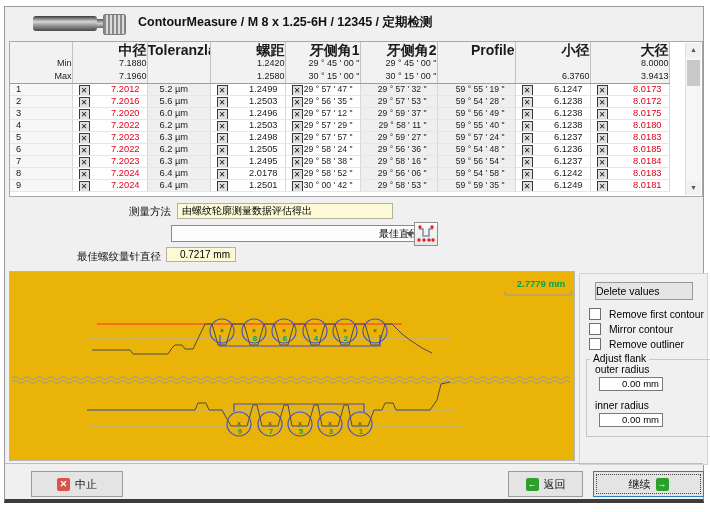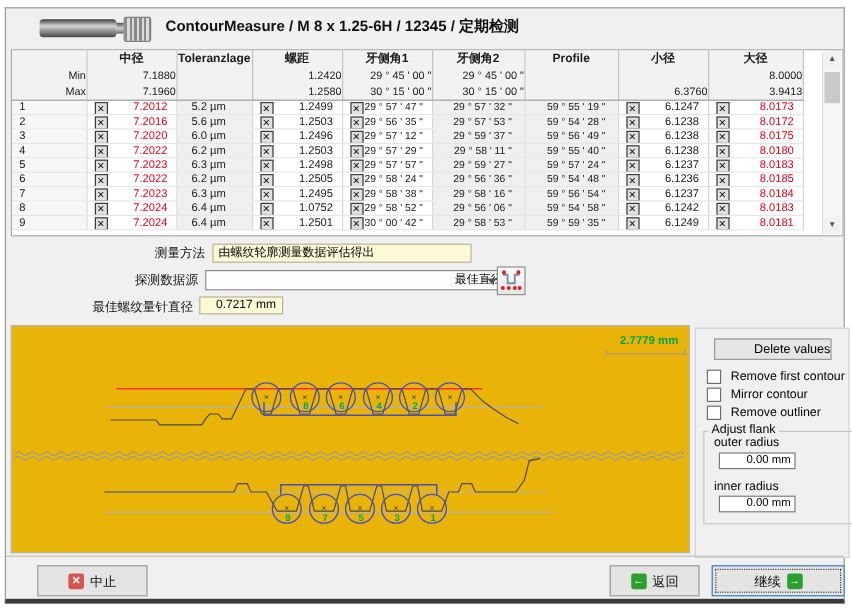--- a/index.html
+++ b/index.html
@@ -15,21 +15,21 @@
   .g-neck{position:absolute;left:64px;top:7px;width:6px;height:9px;background:linear-gradient(#555,#ccc,#666);}
   .g-head{position:absolute;left:70px;top:2px;width:21px;height:19px;border-radius:2px;border:1px solid #7d7d7d;
           background:repeating-linear-gradient(90deg,#8a8a8a 0 2px,#dcdcdc 2px 4px);}
   .title{position:absolute;left:121px;top:7px;font-size:12.5px;font-weight:bold;color:#111;white-space:nowrap;}
 
   
   .table-area{position:absolute;left:4px;top:34px;width:694px;height:156px;background:#fff;border:1px solid #a8a8a8;box-sizing:border-box;overflow:hidden;}
   table{border-collapse:collapse;table-layout:fixed;width:678px;font-size:9.3px;color:#1a1a1a;}
   th,td{padding:0;margin:0;overflow:hidden;white-space:nowrap;}
   thead th{border-right:1px solid #c2c2c2;border-bottom:1px solid #9d9d9d;background:#f2f2f2;font-weight:normal;vertical-align:top;}
-  .col-label{font-weight:bold;font-size:10px;height:15px;line-height:16px;text-align:center;}
+  .col-label{font-weight:bold;font-size:14px;height:15px;line-height:16px;text-align:right;}
   .col-mm{height:13px;line-height:13px;font-size:9px;text-align:right;}
   tbody td{height:11px;line-height:11px;border-right:1px solid #d8d8d8;border-bottom:1px solid #e6e6e6;}
   .c-num{background:#f7f7f7;padding-left:6px;}
   .c-tol{background:#efefef;padding-left:12px;}
   .c-gray{background:#efefef;}
   .r{text-align:right;padding-right:10px;}
   .c-val{text-align:right;padding-right:7px;position:relative;}
   .c-val .cbx{position:absolute;left:6px;top:1px;}
   .red{color:var(--red);}
   .ang{font-size:8.6px;}
@@ -59,21 +59,21 @@
   .wave{fill:none;stroke:#9a9a9a;stroke-width:1;}
   .mk-circle{fill:none;stroke:var(--blue);stroke-width:1.1;}
   .mk-x{font-size:7px;fill:#333;text-anchor:middle;font-family:"Liberation Sans",sans-serif;}
   .mk-num{font-size:8px;font-weight:bold;fill:var(--green);text-anchor:middle;font-family:"Liberation Sans",sans-serif;}
   .scale-txt{font-size:9.5px;font-weight:bold;fill:var(--green);text-anchor:middle;font-family:"Liberation Sans",sans-serif;}
   .bracket{fill:none;stroke:#9a9a9a;stroke-width:1;}
 
   
   .side-panel{position:absolute;left:574px;top:266px;width:129px;height:192px;background:#f0f0f0;border:1px solid #d2d2d2;box-sizing:border-box;}
   .delete-btn{position:absolute;left:15px;top:8px;width:98px;height:18px;background:#e5e5e5;border:1px solid #989898;
-              font-size:10.5px;text-align:right;line-height:16px;box-sizing:border-box;}
+              font-size:10.5px;text-align:left;line-height:16px;box-sizing:border-box;}
   .chk-row{position:absolute;left:9px;display:flex;align-items:center;gap:8px;font-size:10.3px;white-space:nowrap;}
   .chk-box{width:10px;height:10px;background:#fff;border:1px solid #6e6e6e;flex:none;}
   .groupbox{position:absolute;left:6px;top:85px;width:115px;height:76px;border:1px solid #c6c6c6;padding-left:24px;}
   .grouplabel{position:absolute;left:3px;top:-7px;background:#f0f0f0;padding:0 3px;font-size:10.3px;}
   .g-lab{position:absolute;left:8px;font-size:10.3px;}
   .g-field{position:absolute;left:12px;width:64px;height:14px;background:#fff;border:1px solid #7a7a7a;
            font-size:9.5px;line-height:12px;text-align:right;padding-right:3px;box-sizing:border-box;}
 
   
   .footer-line{position:absolute;left:0;top:456px;width:100%;border-top:1px solid #bdbdbd;}
@@ -244,21 +244,21 @@
             <td class="c-gray r ang"><span>29 ° 58 ' 16 "</span></td>
             <td class="c-gray r ang"><span>59 ° 56 ' 54 "</span></td>
             <td class="c-val"><span class="cbx">✕</span><span>6.1237</span></td>
             <td class="c-val red"><span class="cbx">✕</span><span>8.0184</span></td>
             <td class="spacer"></td>
           </tr>
           <tr>
             <td class="c-num"><span>8</span></td>
             <td class="c-val red"><span class="cbx">✕</span><span>7.2024</span></td>
             <td class="c-tol"><span>6.4 µm</span></td>
-            <td class="c-val"><span class="cbx">✕</span><span>1.0752</span></td>
+            <td class="c-val"><span class="cbx">✕</span><span>2.0178</span></td>
             <td class="c-val ang"><span class="cbx">✕</span><span>29 ° 58 ' 52 "</span></td>
             <td class="c-gray r ang"><span>29 ° 56 ' 06 "</span></td>
             <td class="c-gray r ang"><span>59 ° 54 ' 58 "</span></td>
             <td class="c-val"><span class="cbx">✕</span><span>6.1242</span></td>
             <td class="c-val red"><span class="cbx">✕</span><span>8.0183</span></td>
             <td class="spacer"></td>
           </tr>
           <tr>
             <td class="c-num"><span>9</span></td>
             <td class="c-val red"><span class="cbx">✕</span><span>7.2024</span></td>
@@ -276,21 +276,20 @@
     <div class="vscroll">
       <div class="varr up">▲</div>
       <div class="vthumb"></div>
       <div class="varr dn">▼</div>
     </div>
   </div>
 
   <div class="f-label" style="left:0;width:166px;top:197px">测量方法</div>
   <div class="field" style="left:172px;top:196px;width:216px;height:16px;padding-left:4px">由螺纹轮廓测量数据评估得出</div>
 
-  <div class="f-label" style="left:0;width:160px;top:220px">探测数据源</div>
   <div class="dropdown">
     <span>最佳直径</span>
     <span class="chev"></span>
   </div>
   <div class="icon-btn">
     <svg width="22" height="22" viewBox="0 0 22 22">
       <path d="M4,6 h4 v7 h6 v-7 h4" fill="none" stroke="#7d8fae" stroke-width="1.6"></path>
       <circle cx="4" cy="17" r="1.7" fill="#d22"></circle>
         <circle cx="9" cy="17" r="1.7" fill="#d22"></circle>
       <circle cx="14" cy="17" r="1.7" fill="#d22"></circle>

